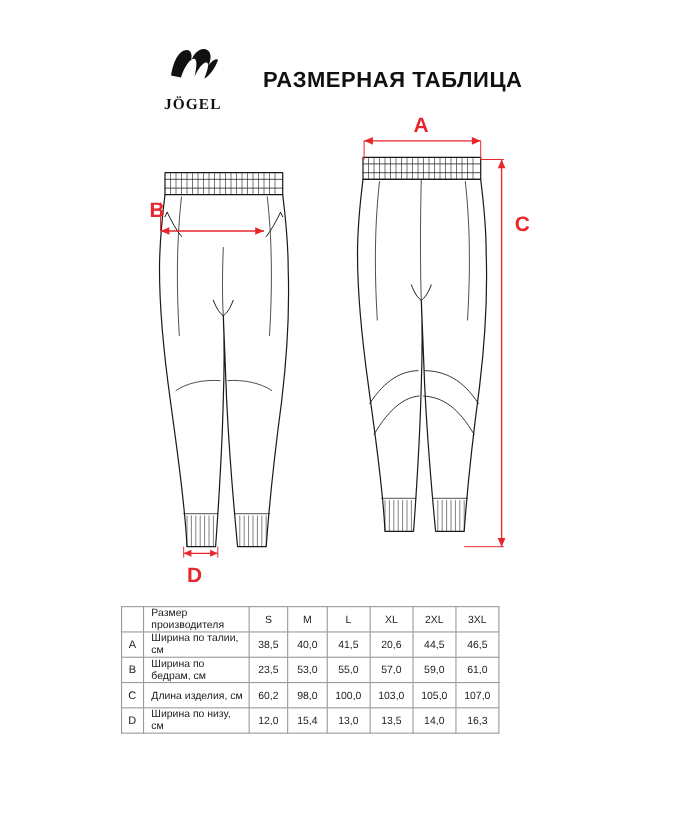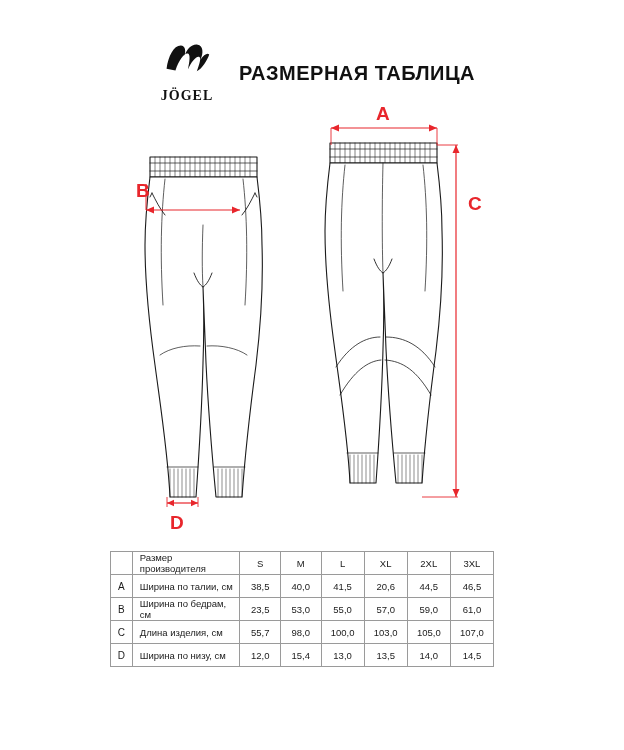--- a/index.html
+++ b/index.html
@@ -30,21 +30,20 @@
     height: 70px;
     display: flex;
     align-items: center;
     justify-content: center;
   }
   .logo {
     width: 76px;
     height: 62px;
     display: flex;
     flex-direction: column;
-    align-items: center;
     justify-content: center;
     margin-right: 14px;
     gap: 12px;
   }
   .logo-mark {
     width: 54px;
     height: 36px;
   }
   .logo-text {
     font-size: 14px;
@@ -76,21 +75,21 @@
 
   
   .table-wrap {
     position: absolute;
     left: 110px;
     top: 551px;
     width: 404px;
   }
   table.size-table {
     border-collapse: collapse;
-    width: 384px;
+    width: 344px;
     font-size: 9.5px;
     color: #1a1a1a;
   }
   table.size-table td, table.size-table th {
     border: 1px solid #9a9a9a;
     height: 22px;
     padding: 0 4px;
     text-align: center;
     font-weight: normal;
     vertical-align: middle;
@@ -347,35 +346,35 @@
           <td>53,0</td>
           <td>55,0</td>
           <td>57,0</td>
           <td>59,0</td>
           <td>61,0</td>
         </tr>
 
         <tr>
           <td class="col-letter">C</td>
           <td class="col-name">Длина изделия, см</td>
-          <td>55,7</td>
+          <td>60,2</td>
           <td>98,0</td>
           <td>100,0</td>
           <td>103,0</td>
           <td>105,0</td>
           <td>107,0</td>
         </tr>
 
         <tr>
           <td class="col-letter">D</td>
           <td class="col-name">Ширина по низу, см</td>
           <td>12,0</td>
           <td>15,4</td>
           <td>13,0</td>
           <td>13,5</td>
           <td>14,0</td>
-          <td>14,5</td>
+          <td>16,3</td>
         </tr>
       </tbody>
     </table>
   </div>
 
 </div>
 
 </body></html>

